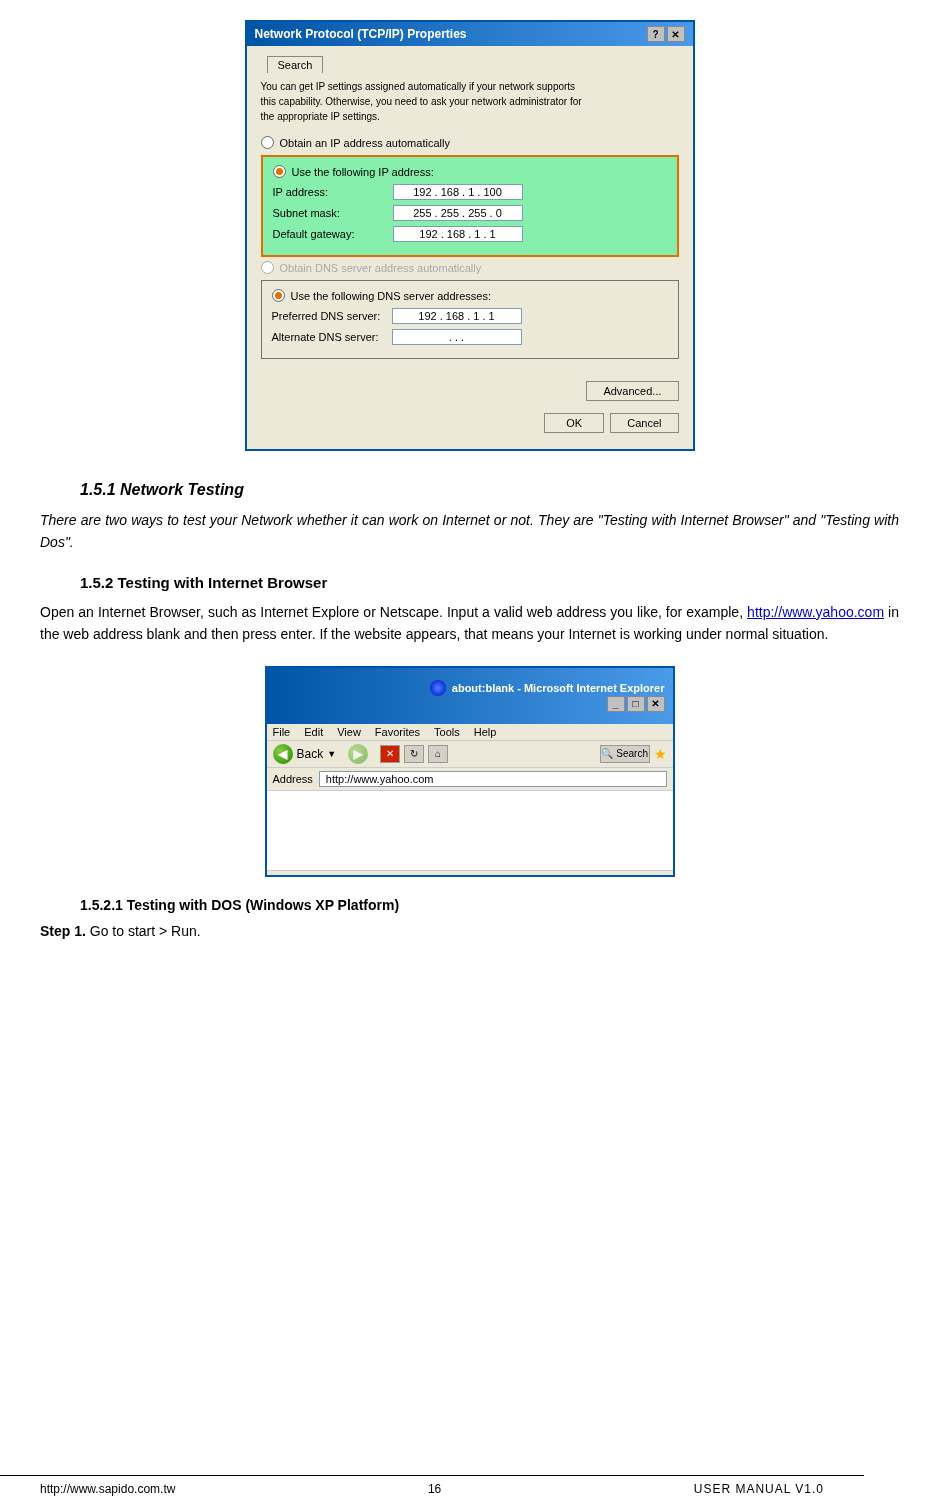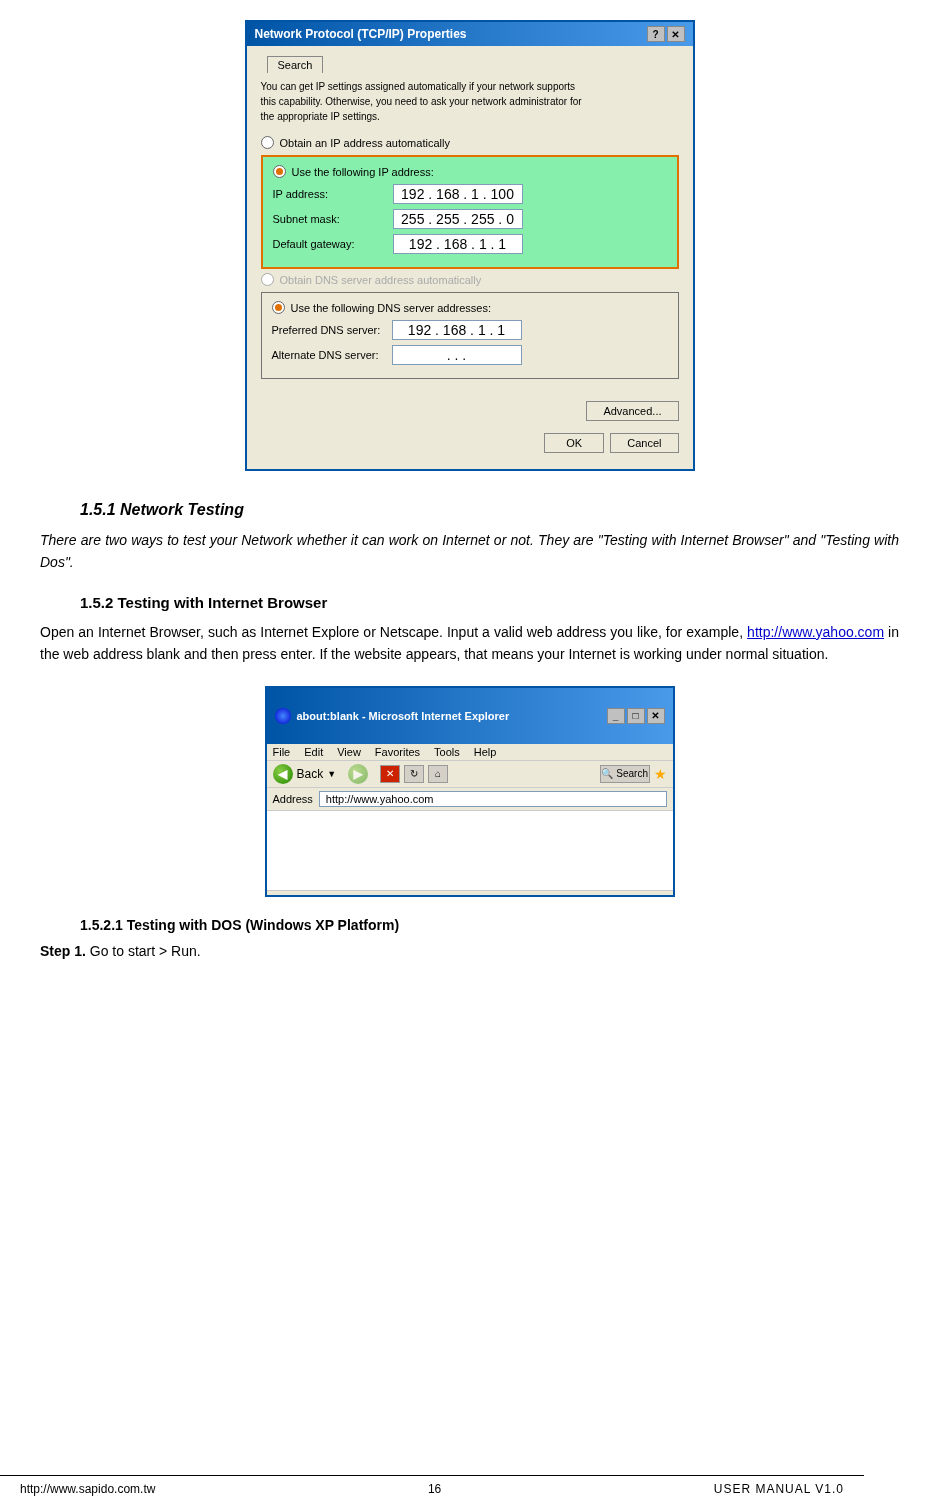--- a/index.html
+++ b/index.html
@@ -123,21 +123,21 @@
 
     .ip-field-label {
       width: 120px;
       color: #000;
     }
 
     .ip-field-value {
       border: 1px solid #7f9db9;
       background: #fff;
       padding: 1px 4px;
-      font-size: 14px;
+      font-size: 11px;
       width: 130px;
       text-align: center;
     }
 
     .grayed-radio {
       color: #aaa;
     }
 
     .dns-box {
       border: 1px solid #737373;
@@ -211,26 +211,27 @@
       width: 410px;
       border: 2px solid #0054a6;
       background: #ece9d8;
       font-family: 'Tahoma', Arial, sans-serif;
       font-size: 11px;
     }
 
     .ie-titlebar {
       background: linear-gradient(to right, #0054a6, #4a9aea);
       color: white;
-      padding: 20px 8px;
+      padding: 12px 8px;
       display: flex;
       justify-content: space-between;
       align-items: flex-end;
       font-size: 11px;
       font-weight: bold;
+      flex-direction: column;
     }
 
     .ie-titlebar-buttons {
       display: flex;
       gap: 2px;
     }
 
     .ie-menubar {
       background: #ece9d8;
       padding: 2px 6px;
@@ -282,21 +283,21 @@
       justify-content: flex-end;
     }
 
     
     .page-footer {
       position: fixed;
       bottom: 0;
       left: 0;
       width: 864px;
       border-top: 1px solid #000;
-      padding: 6px 20px;
+      padding: 6px 40px;
       display: flex;
       justify-content: space-between;
       align-items: center;
       font-size: 12px;
       background: #fff;
     }
 
     .footer-url { font-size: 12px; }
     .footer-page { font-size: 12px; }
     .footer-manual { font-size: 12px; letter-spacing: 1px; }

